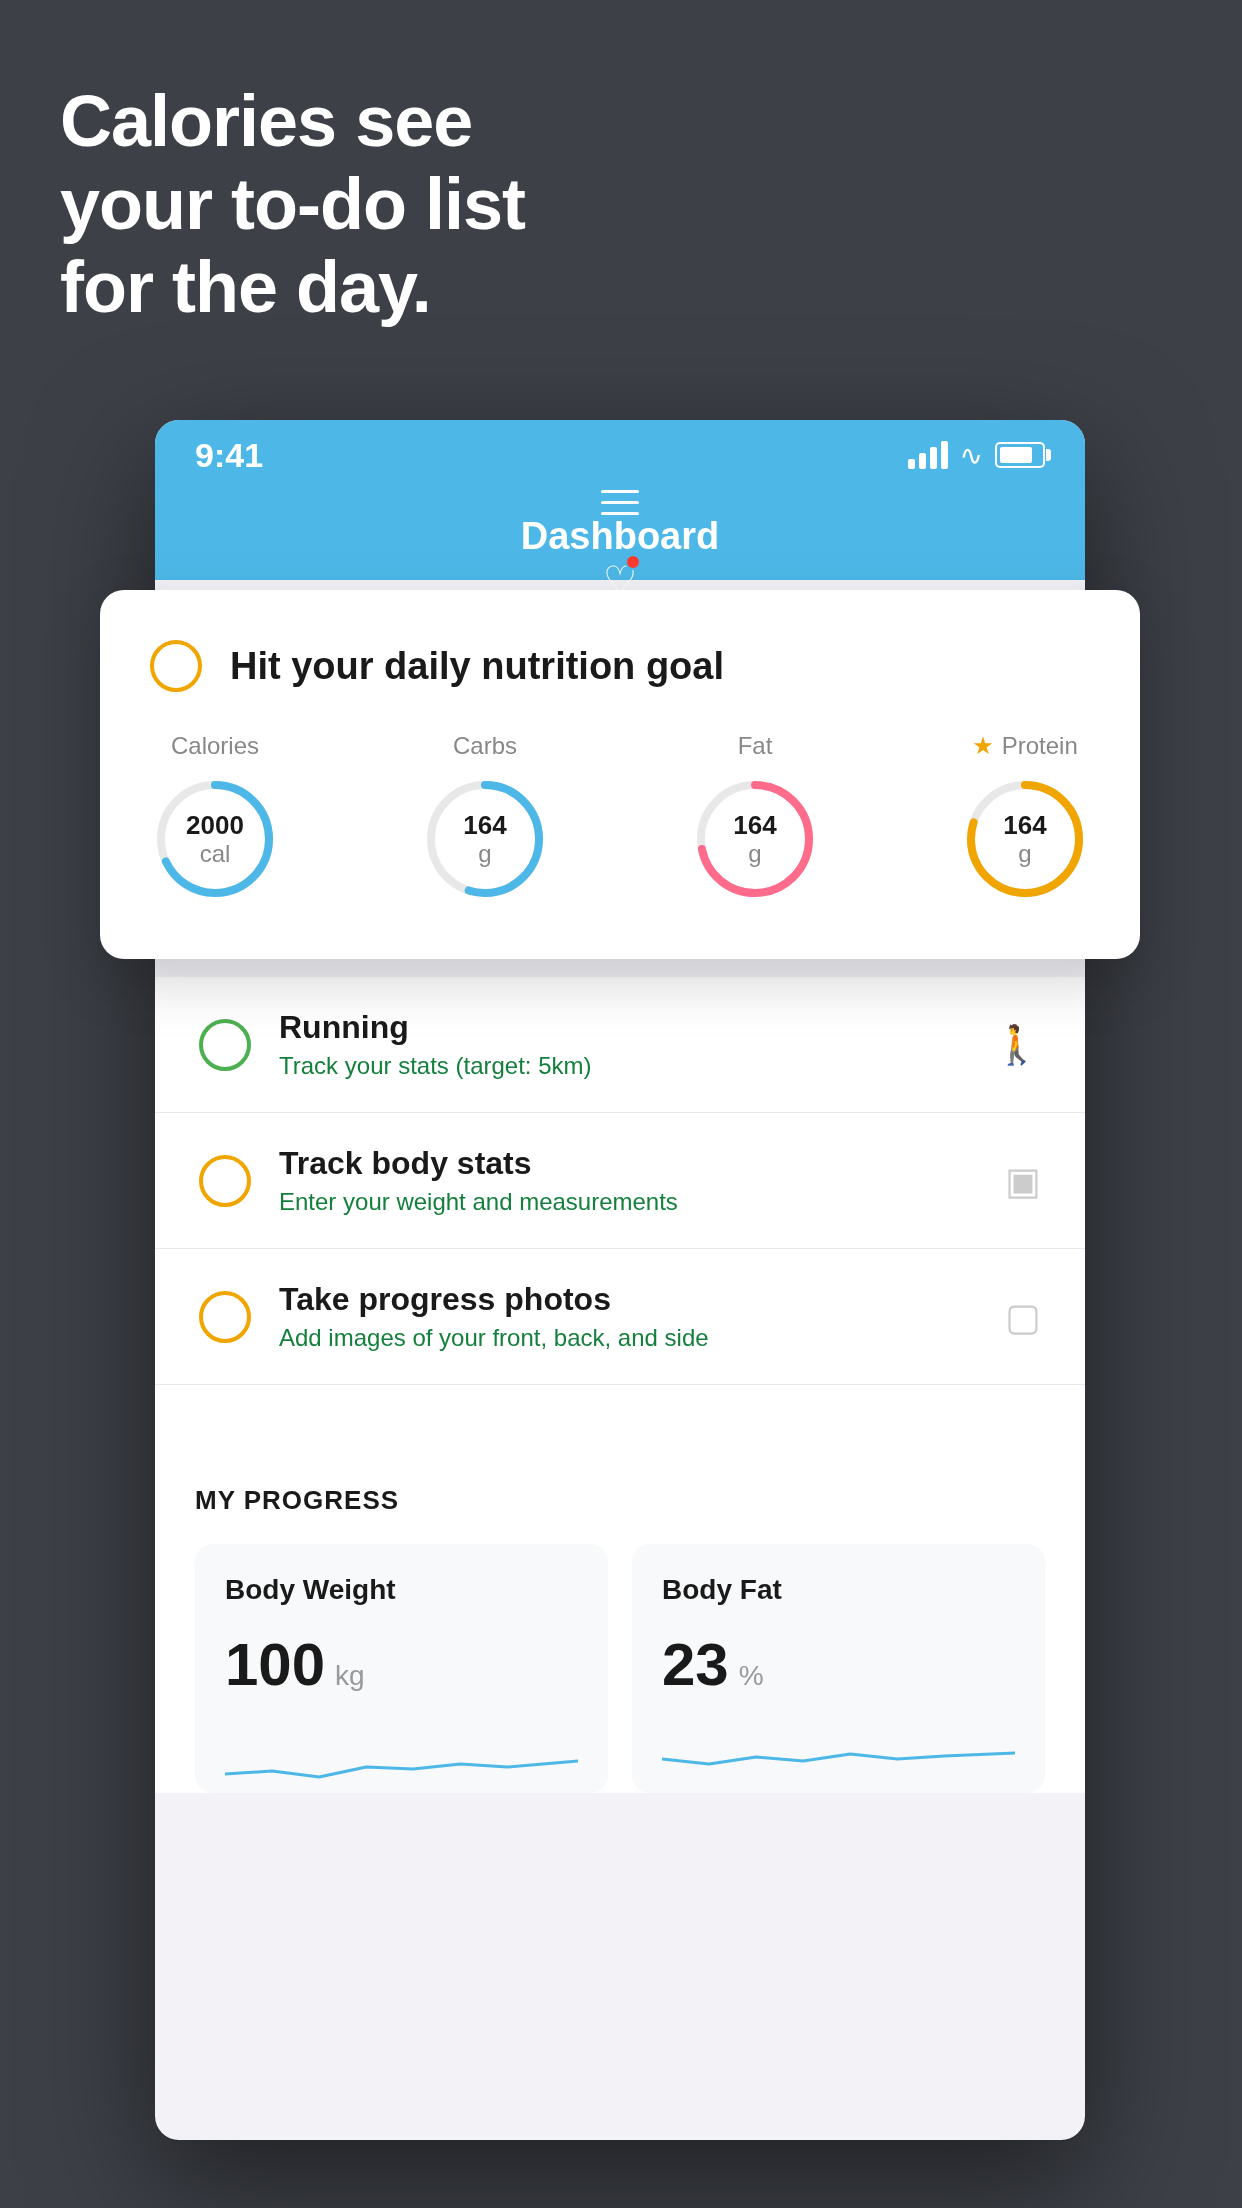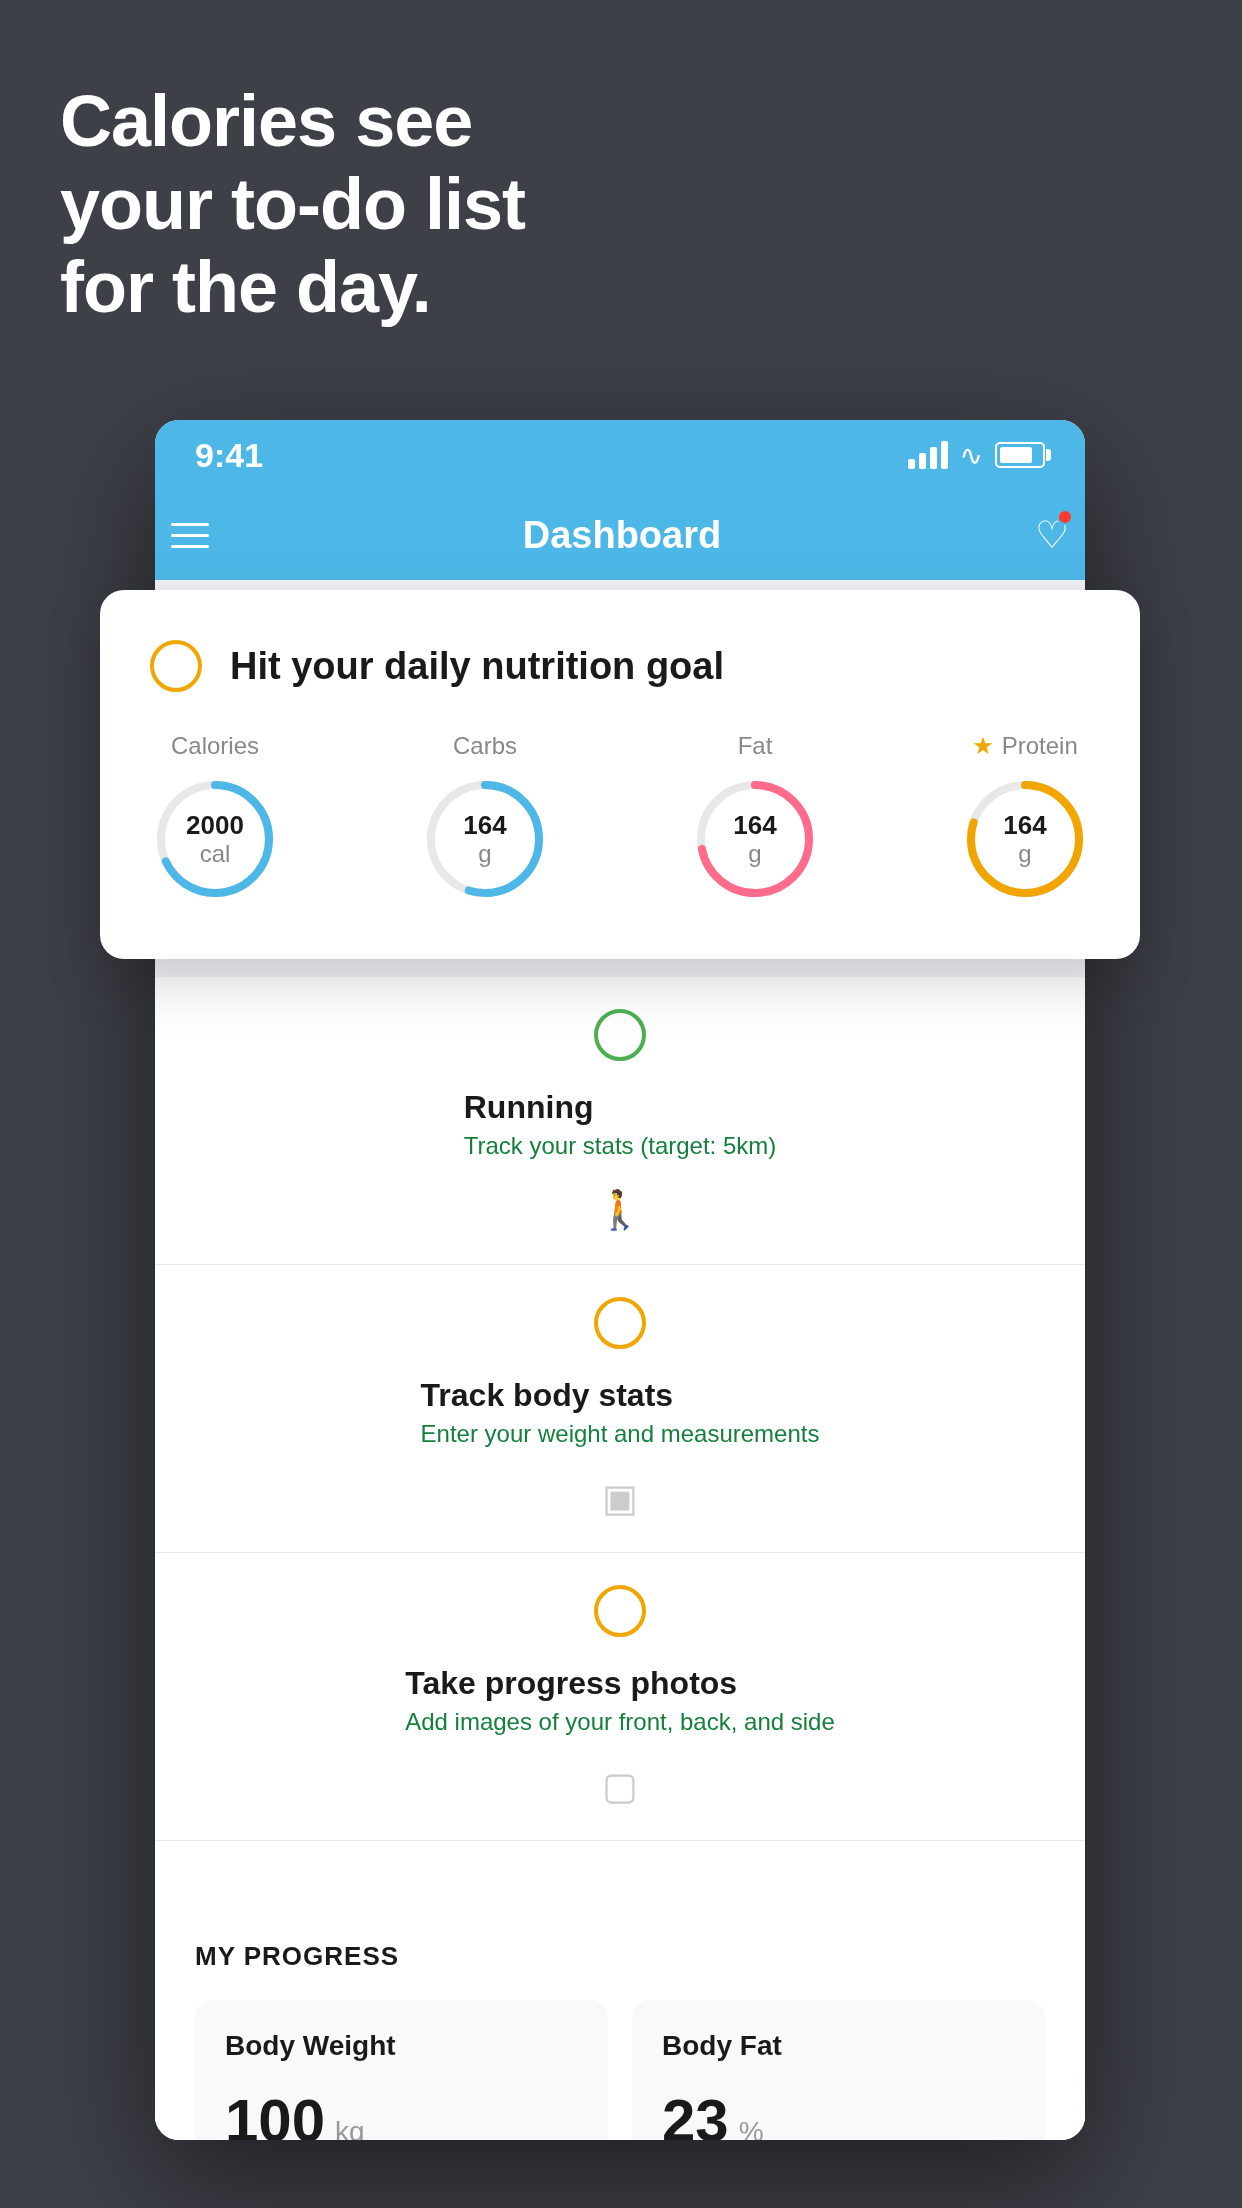--- a/index.html
+++ b/index.html
@@ -99,21 +99,22 @@
       border-radius: 2px;
     }
 
     
     .nav-bar {
       background: #4db8e8;
       height: 90px;
       display: flex;
       align-items: center;
       justify-content: space-between;
-      padding: 0 16px;
+      padding: 0 56px;
+      flex-direction: column;
     }
     .hamburger {
       display: flex;
       flex-direction: column;
       gap: 8px;
       cursor: pointer;
     }
     .hamburger span {
       display: block;
       width: 38px;
@@ -252,21 +253,20 @@
       background: #fff;
       margin-top: 0;
     }
     .todo-item {
       display: flex;
       align-items: center;
       padding: 32px 44px;
       border-bottom: 1px solid #e8e8e8;
       gap: 28px;
       position: relative;
-      flex-direction: column;
     }
     .todo-circle {
       width: 52px;
       height: 52px;
       border-radius: 50%;
       border: 4px solid #4db8e8;
       background: transparent;
       flex-shrink: 0;
     }
     .todo-circle.green {

